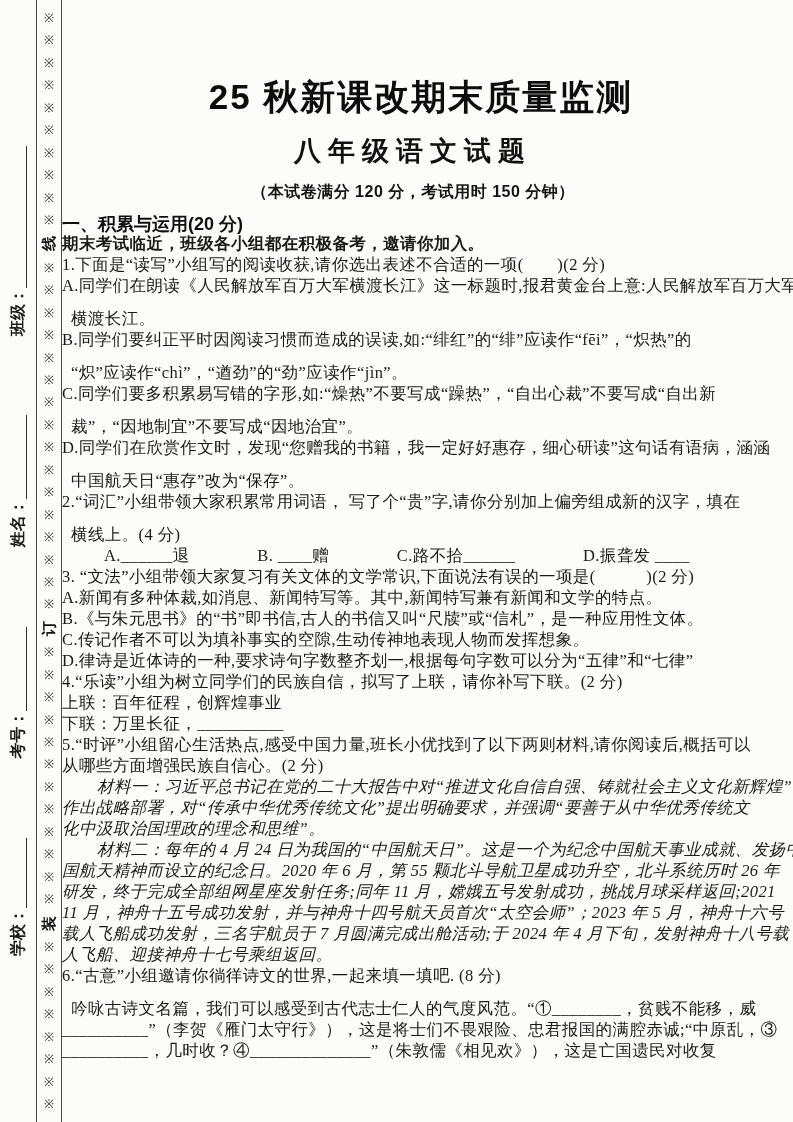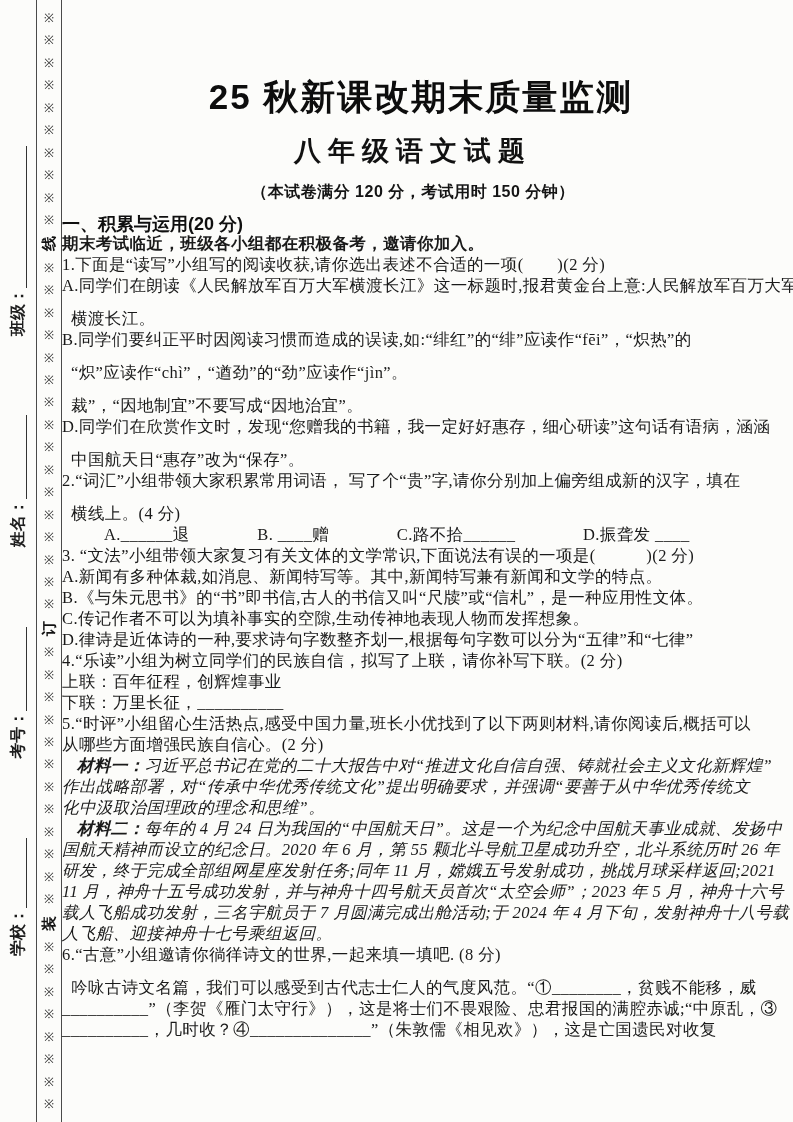--- a/index.html
+++ b/index.html
@@ -50,21 +50,21 @@
     font-weight:bold;font-size:18px;color:#0f0f0f;white-space:nowrap;
   }
   
   .lines{position:absolute;top:233px;left:62px;width:706px;}
   .ln{height:21px;line-height:21px;font-size:16.5px;letter-spacing:.4px;white-space:nowrap;color:#1a1a1a;}
   .ln.b{font-weight:bold;font-family:"Liberation Sans","DejaVu Sans",sans-serif;font-size:16.5px;}
   .ln.i1{padding-left:9px;margin-top:12px;}
   .ln.i2{padding-left:42px;}
   .ln.m{font-style:italic;}
   .ln.mi{padding-left:15px;}
-  .mlbl{font-weight:bold;font-style:italic;}
+  .mlbl{font-weight:normal;font-style:italic;margin-left:20px;}
 </style>
 </head>
 <body>
 
 <div id="page">
 
   <div class="fields-strip">
       <div class="field">
         <span class="flabel">学校：</span>
         <span class="fblank"></span>
@@ -141,20 +141,21 @@
 
   <div class="sec-heading">一、积累与运用(20 分)</div>
 
   <div class="lines">
       <div class="ln b">期末考试临近，班级各小组都在积极备考，邀请你加入。</div>
       <div class="ln ">1.下面是“读写”小组写的阅读收获,请你选出表述不合适的一项(　　)(2 分)</div>
       <div class="ln ">A.同学们在朗读《人民解放军百万大军横渡长江》这一标题时,报君黄金台上意:人民解放军百万大军</div>
       <div class="ln i1">横渡长江。</div>
       <div class="ln ">B.同学们要纠正平时因阅读习惯而造成的误读,如:“绯红”的“绯”应读作“fēi”，“炽热”的</div>
       <div class="ln i1">“炽”应读作“chì”，“遒劲”的“劲”应读作“jìn”。</div>
+      <div class="ln ">C.同学们要多积累易写错的字形,如:“燥热”不要写成“躁热”，“自出心裁”不要写成“自出新</div>
       <div class="ln i1">裁”，“因地制宜”不要写成“因地治宜”。</div>
       <div class="ln ">D.同学们在欣赏作文时，发现“您赠我的书籍，我一定好好惠存，细心研读”这句话有语病，涵涵</div>
       <div class="ln i1">中国航天日“惠存”改为“保存”。</div>
       <div class="ln ">2.“词汇”小组带领大家积累常用词语， 写了个“贵”字,请你分别加上偏旁组成新的汉字，填在</div>
       <div class="ln i1">横线上。(4 分)</div>
       <div class="ln i2">A.______退　　　　B. ____赠　　　　C.路不拾______　　　　D.振聋发 ____</div>
       <div class="ln ">3. “文法”小组带领大家复习有关文体的文学常识,下面说法有误的一项是(　　　)(2 分)</div>
       <div class="ln ">A.新闻有多种体裁,如消息、新闻特写等。其中,新闻特写兼有新闻和文学的特点。</div>
       <div class="ln ">B.《与朱元思书》的“书”即书信,古人的书信又叫“尺牍”或“信札”，是一种应用性文体。</div>
       <div class="ln ">C.传记作者不可以为填补事实的空隙,生动传神地表现人物而发挥想象。</div>

